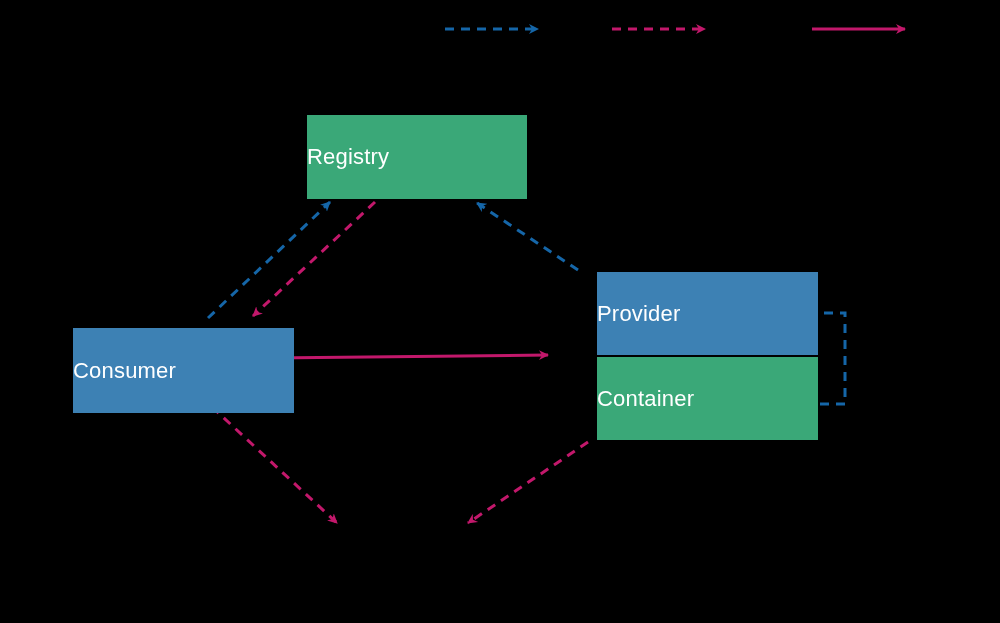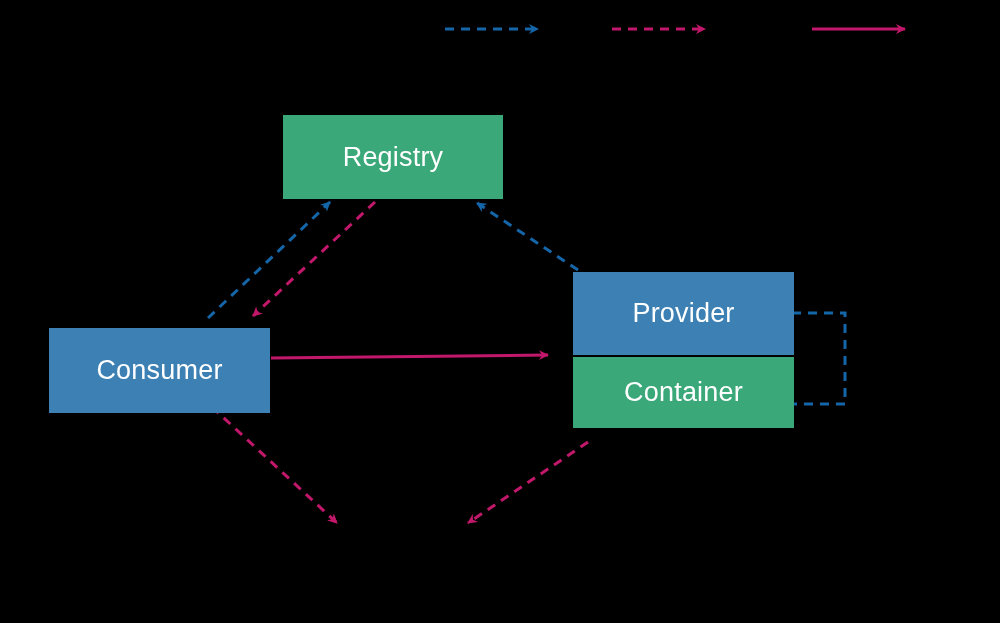--- a/index.html
+++ b/index.html
@@ -24,28 +24,28 @@
     position: absolute;
     left: 0;
     top: 0;
     width: 1000px;
     height: 623px;
   }
   .node {
     position: absolute;
     display: flex;
     align-items: center;
-    justify-content: center;
     color: #ffffff;
-    font-size: 27px;
+    font-size: 22px;
     font-weight: 400;
     letter-spacing: 0.2px;
     line-height: 1;
     box-sizing: border-box;
     z-index: 3;
+    margin-left: 24px;
   }
   .node-green { background: #3aa878; }
   .node-blue  { background: #3d81b4; }
 
   .node-stack {
     position: absolute;
     z-index: 3;
     display: flex;
     flex-direction: column;
   }
@@ -100,19 +100,19 @@
 
   <div class="node node-blue" style="left:49px; top:328px; width:221px; height:85px;">
     <span>Consumer</span>
   </div>
 
   <div class="node-stack" style="left:550px; top:272px; width:221px;padding-left:23px;">
     <div class="node node-blue" style="height:83px;">
       <span>Provider</span>
     </div>
     <div class="stack-divider"></div>
-    <div class="node node-green" style="height:71px;">
+    <div class="node node-green" style="height:83px;">
       <span>Container</span>
     </div>
   </div>
 
 
 </div>
 
 </body></html>

